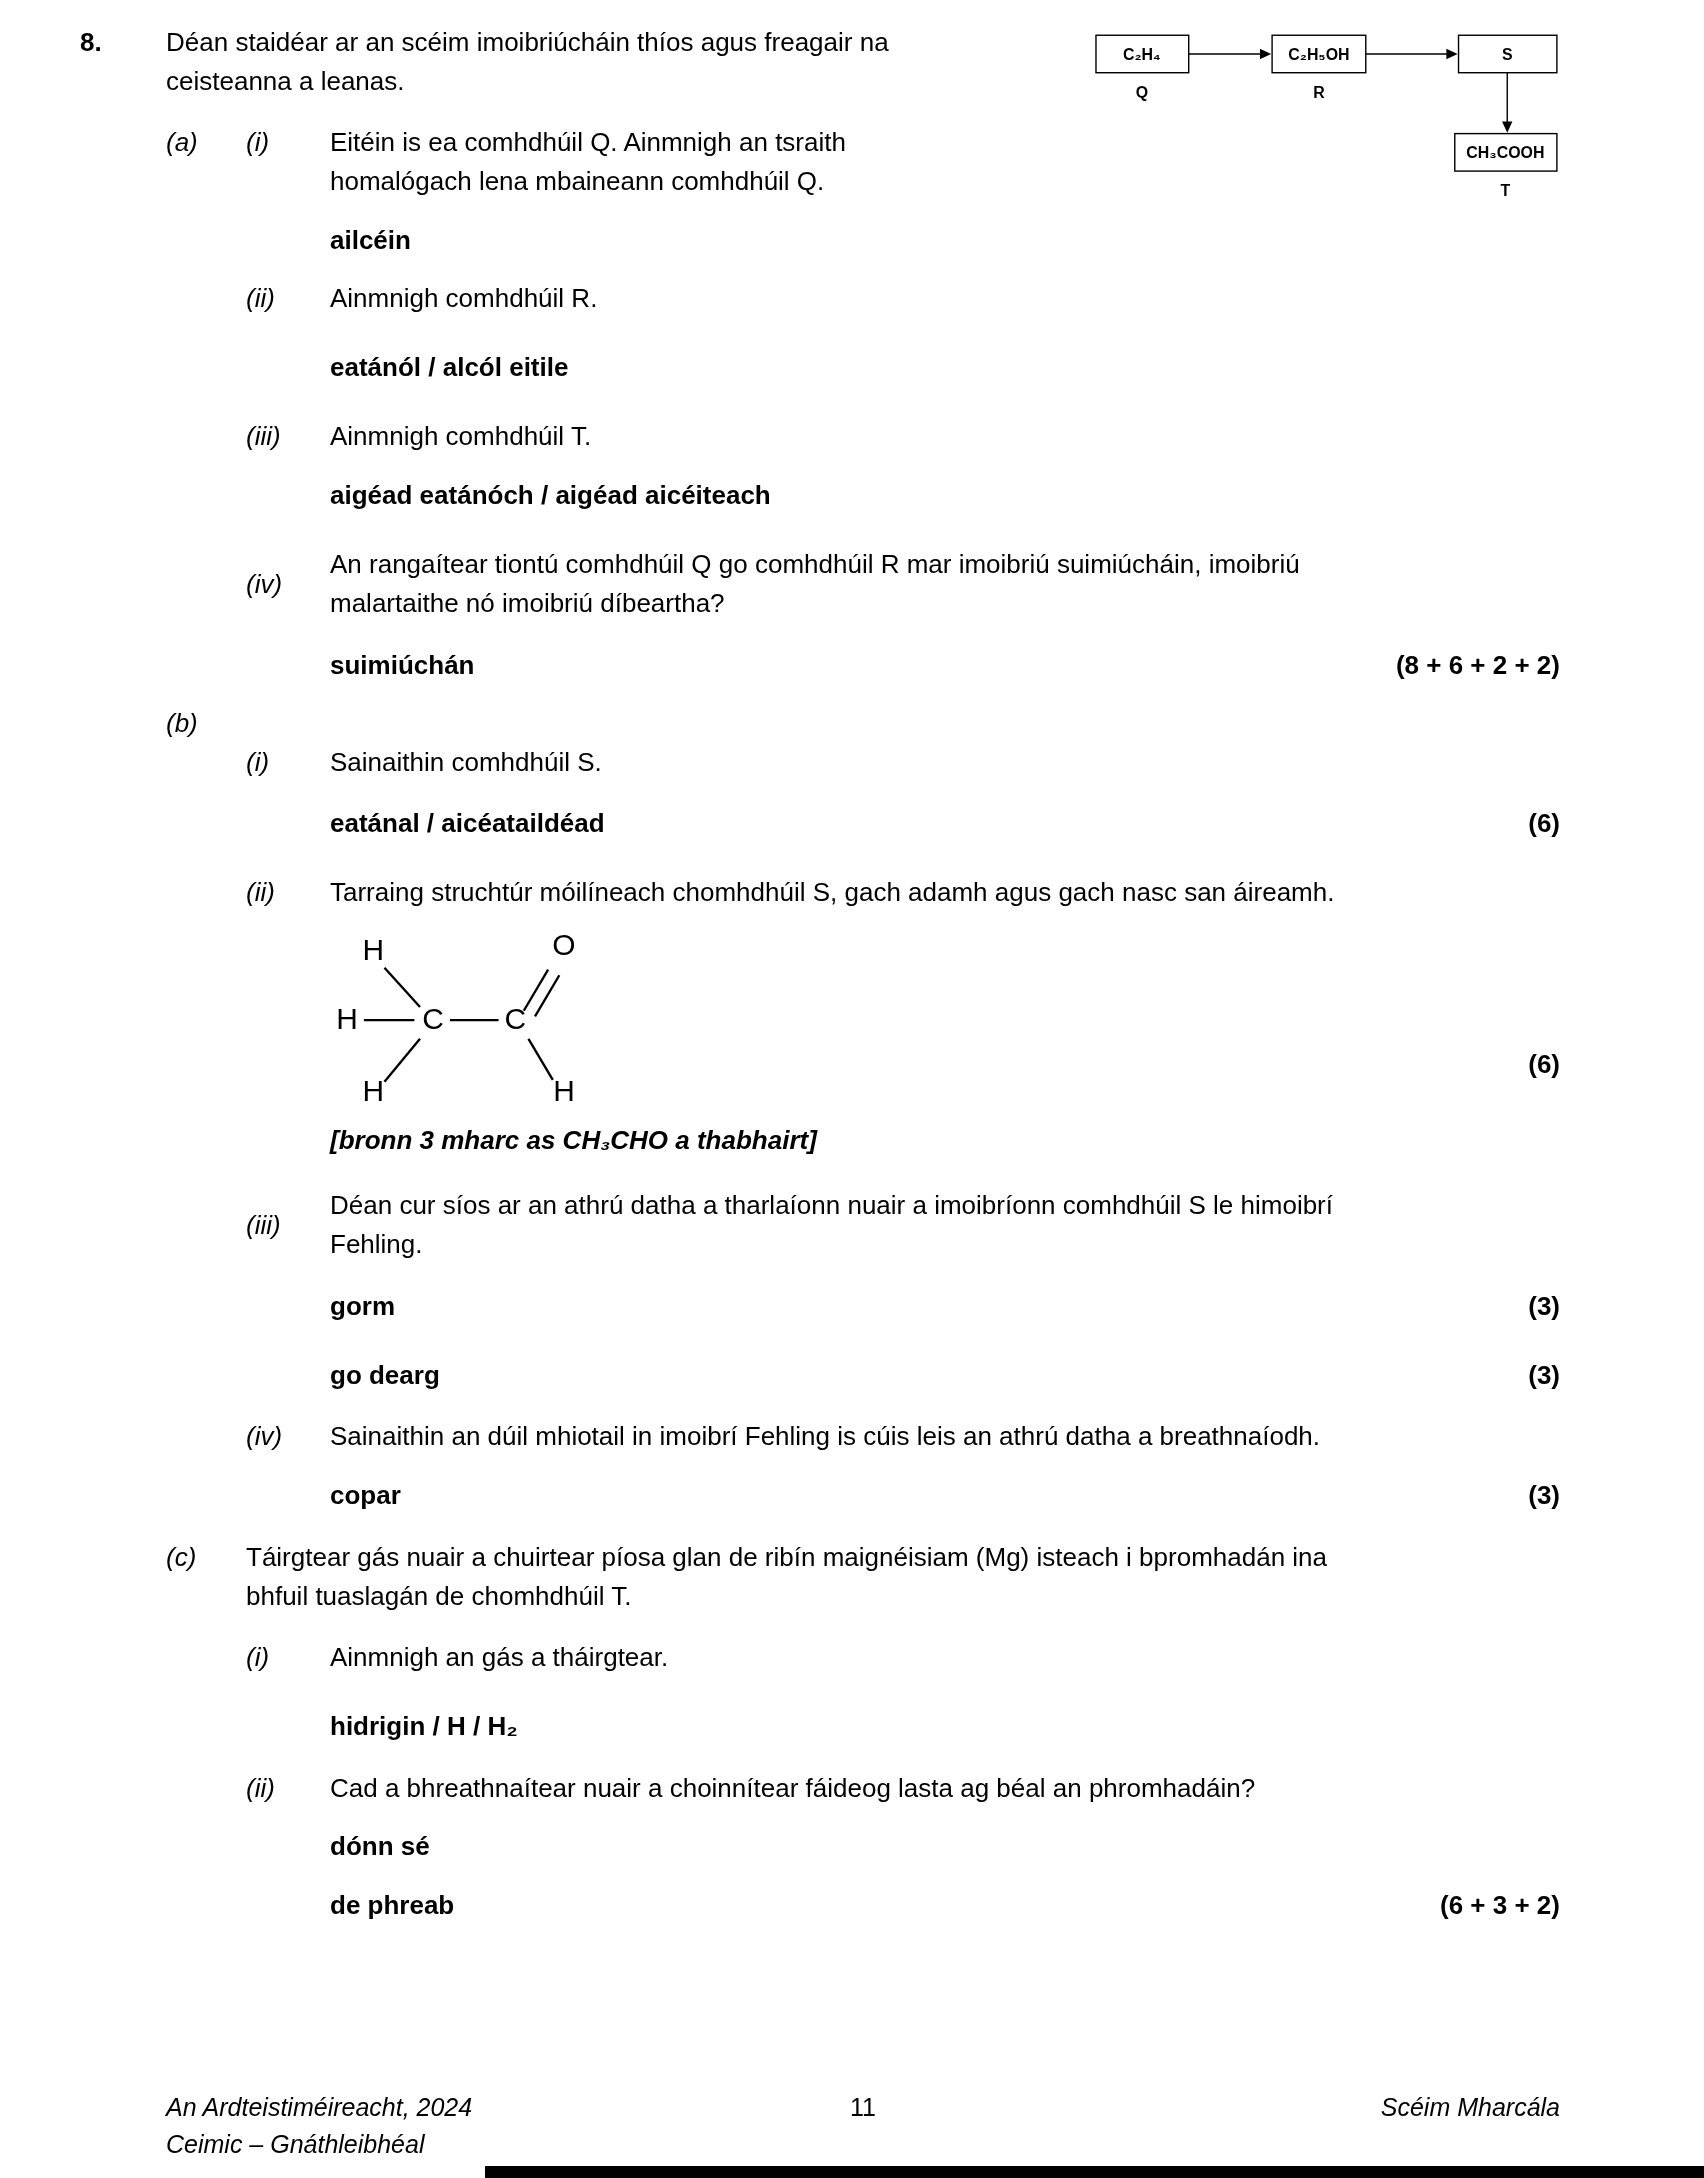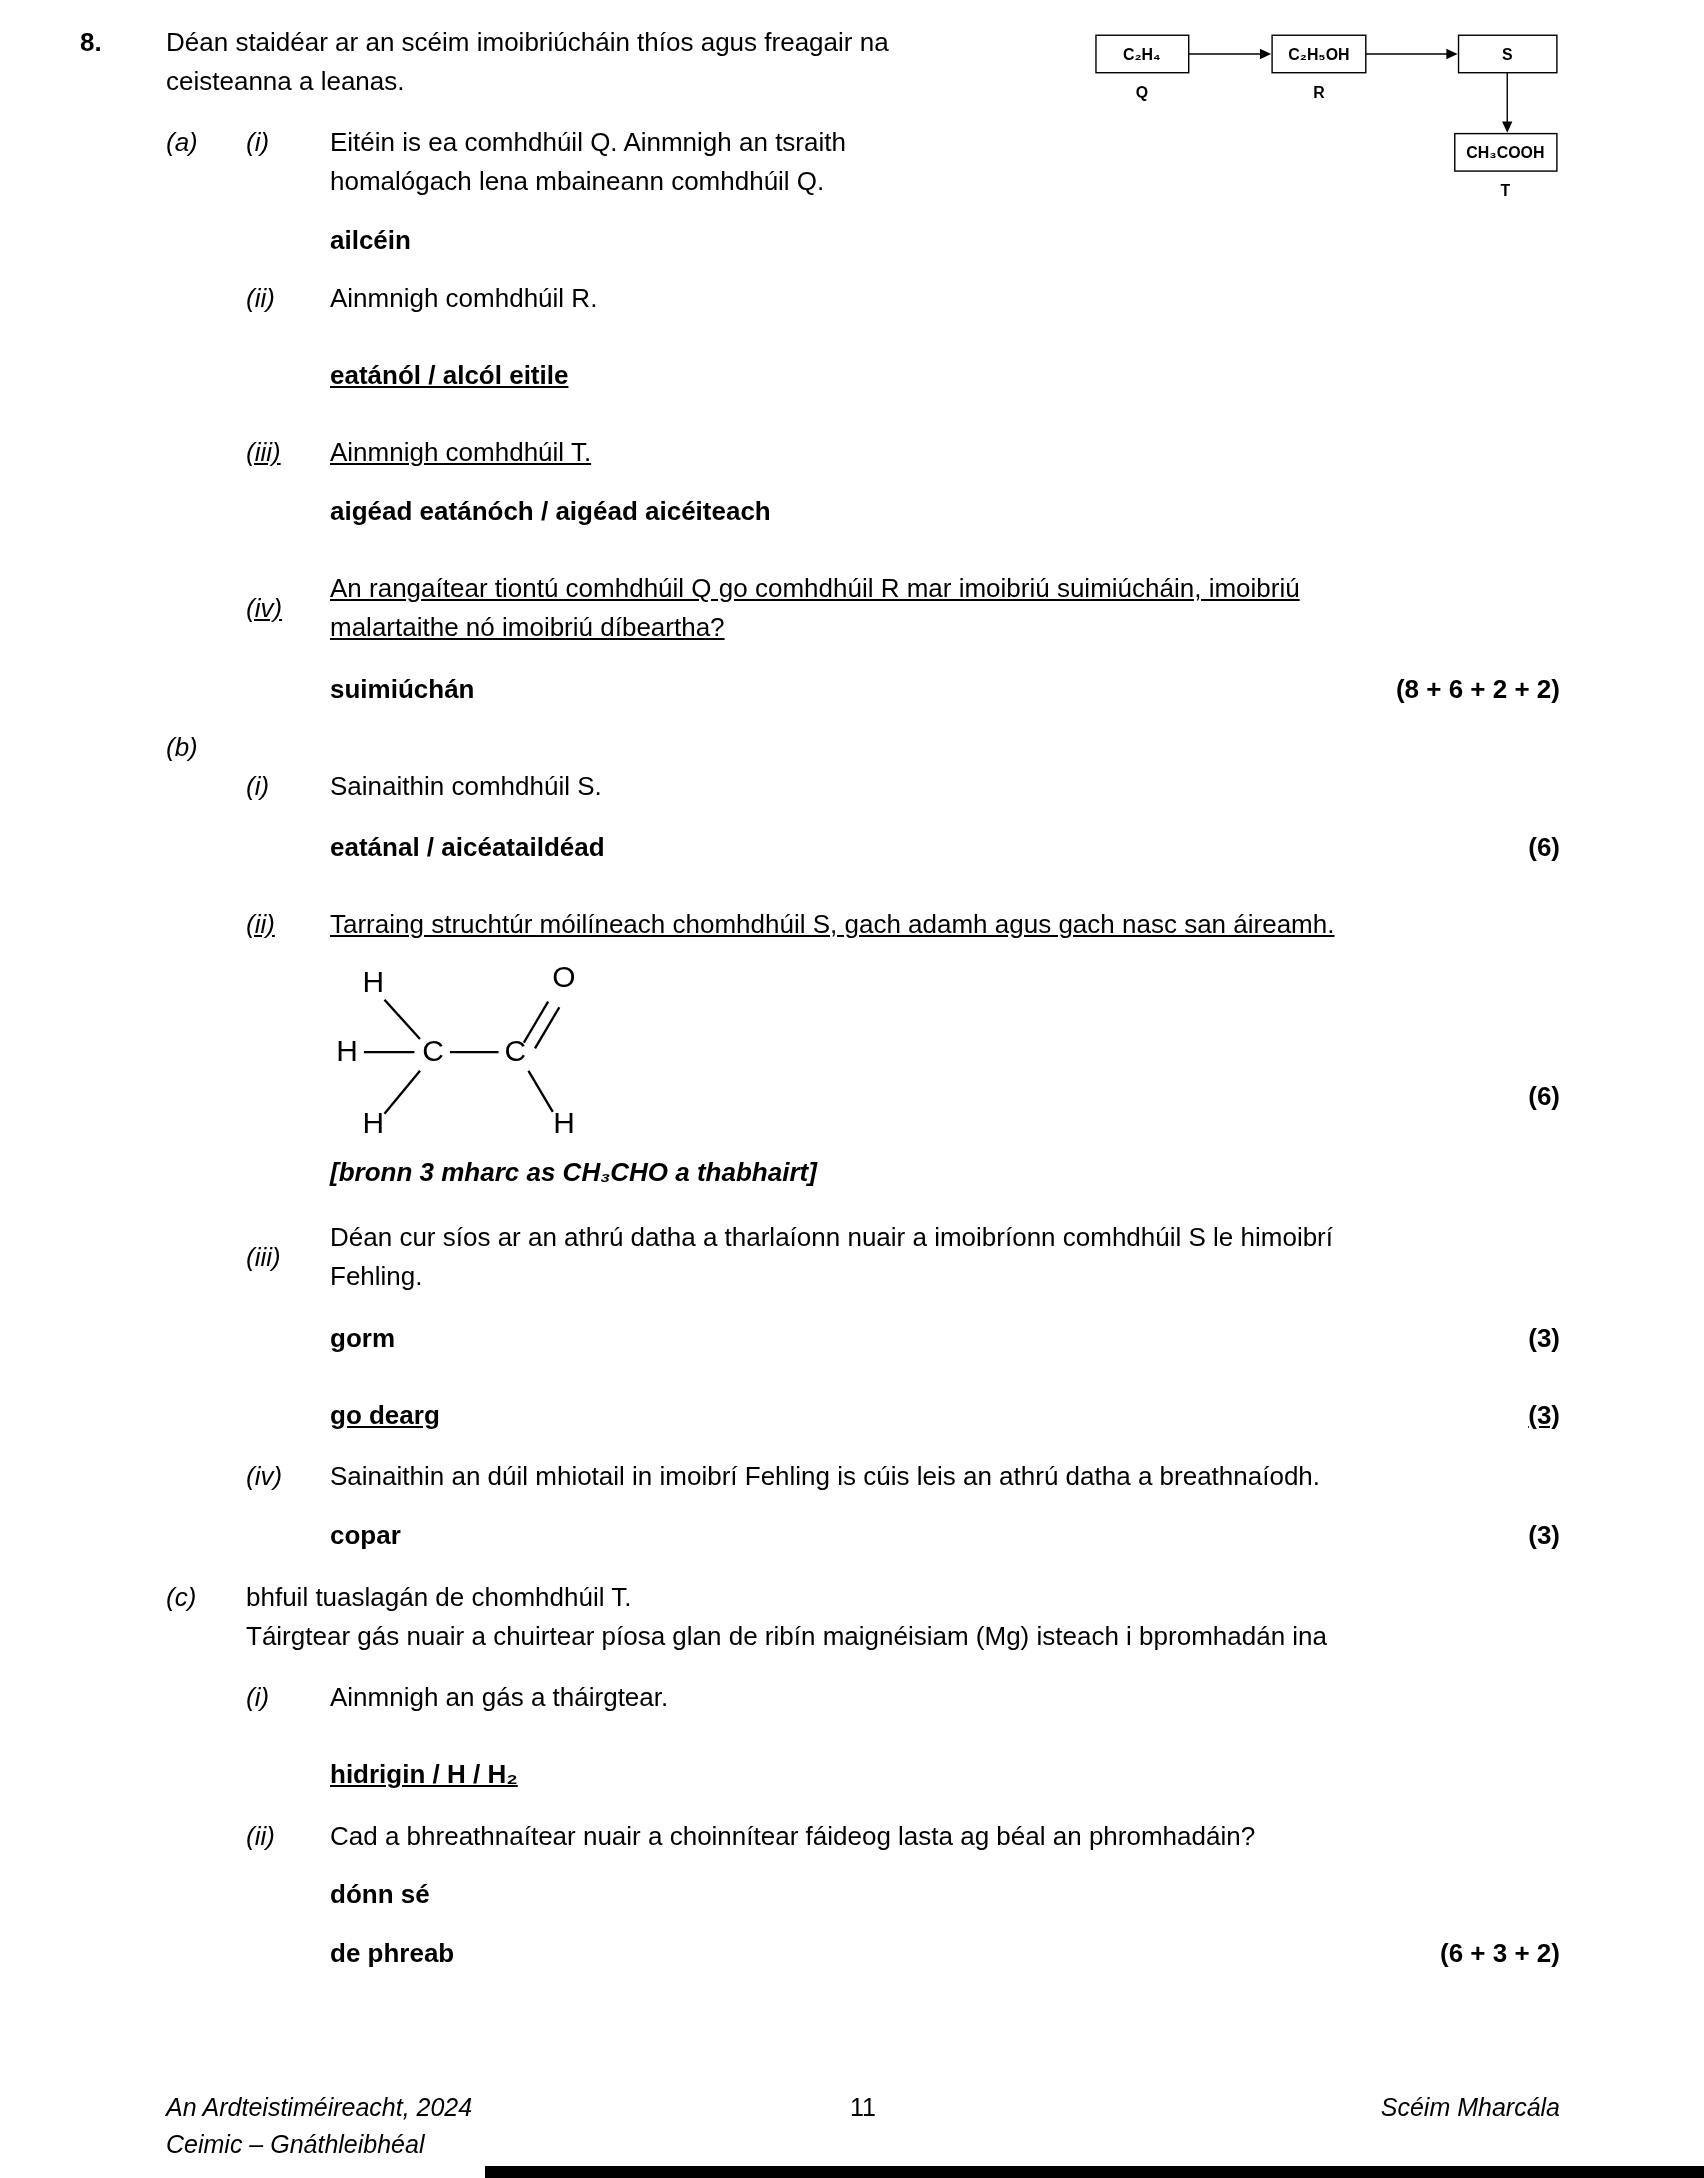--- a/index.html
+++ b/index.html
@@ -21,21 +21,21 @@
   .c-qnum { width:86px; flex-shrink:0; font-weight:700; }
   .c-part { width:80px; flex-shrink:0; }
   .c-sub  { width:84px; flex-shrink:0; }
   .lbl { font-style:italic; }
   .qintro { max-width:899px; }
   .ans-row { margin-left:250px; width:1230px; display:flex; align-items:baseline; }
   .answer { font-weight:700; }
   .marks { font-weight:700; margin-left:auto; white-space:nowrap; }
   .note { margin-left:250px; font-weight:700; font-style:italic; }
   .mt0{margin-top:0;} .mt8{margin-top:13px;} .mt10{margin-top:9.4px;}
-  .mt20{margin-top:19px;} .mt21{margin-top:19.7px;} .mt22{margin-top:38px;text-decoration:underline;}
+  .mt20{margin-top:19px;} .mt21{margin-top:19.7px;} .mt22{margin-top:30px;}
   .mt24{margin-top:22.5px;} .mt28{margin-top:26px;}
 
   
   .scheme { position:absolute; left:1077px; top:24px; }
   .sbox { fill:#ffffff; stroke:#000000; stroke-width:1.5; }
   .stext { font-size:17px; font-weight:700; text-anchor:middle; fill:#000;
            font-family:"Liberation Sans","DejaVu Sans",sans-serif; }
   .sline { stroke:#000000; stroke-width:1.5; }
   .shead { fill:#000000; }
 
@@ -202,22 +202,22 @@
     <div>Sainaithin an dúil mhiotail in imoibrí Fehling is cúis leis an athrú datha a breathnaíodh.</div>
   </div>
   <div class="ans-row mt21">
     <div class="answer">copar</div>
     <div class="marks">(3)</div>
   </div>
 
   <div class="row indent1 mt24">
     <div class="lbl c-part">(c)</div>
     <div>
+      <div>Táirgtear gás nuair a chuirtear píosa glan de ribín maignéisiam (Mg) isteach i bpromhadán ina</div>
       <div>bhfuil tuaslagán de chomhdhúil T.</div>
-      <div>Táirgtear gás nuair a chuirtear píosa glan de ribín maignéisiam (Mg) isteach i bpromhadán ina</div>
     </div>
   </div>
 
   <div class="row indent2 mt24">
     <div class="lbl c-sub">(i)</div>
     <div>Ainmnigh an gás a tháirgtear.</div>
   </div>
   <div class="ans-row mt22">
     <div class="answer">hidrigin / H / H₂</div>
   </div>

